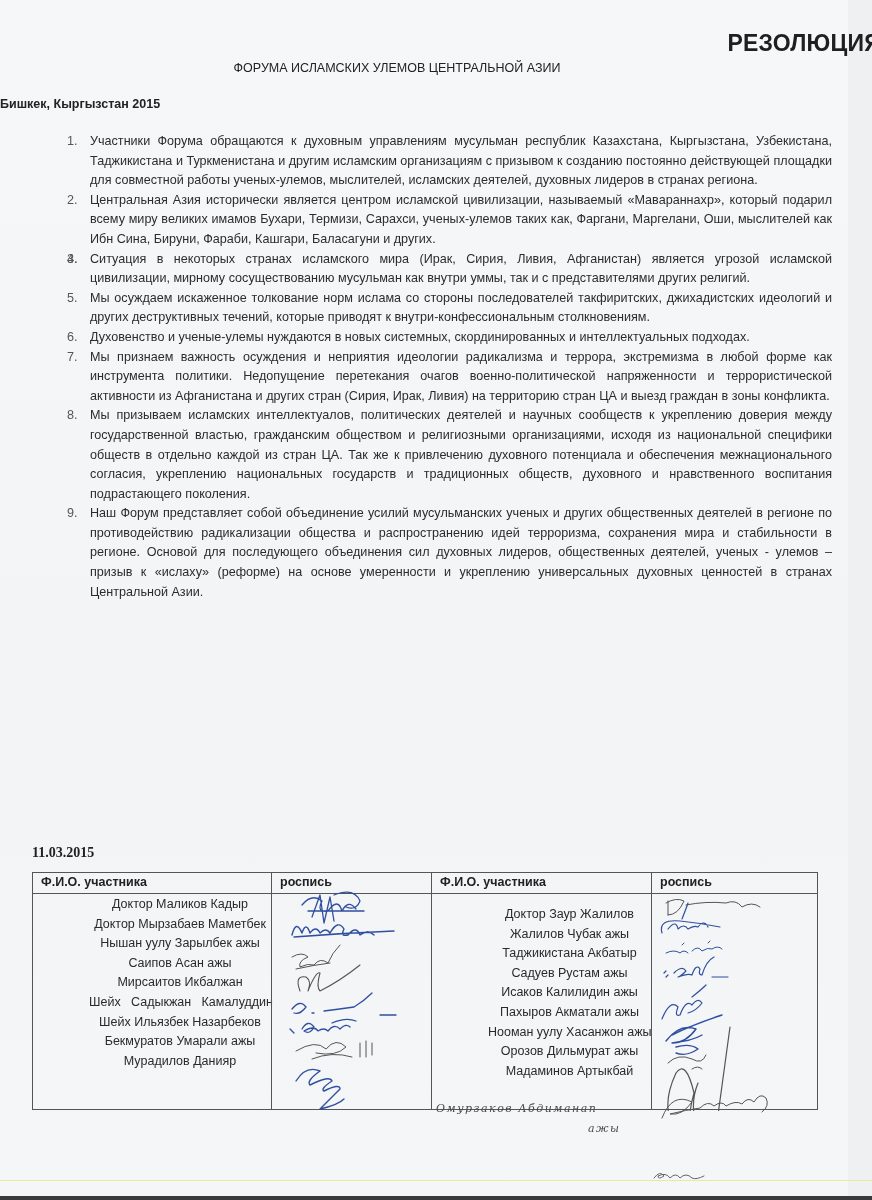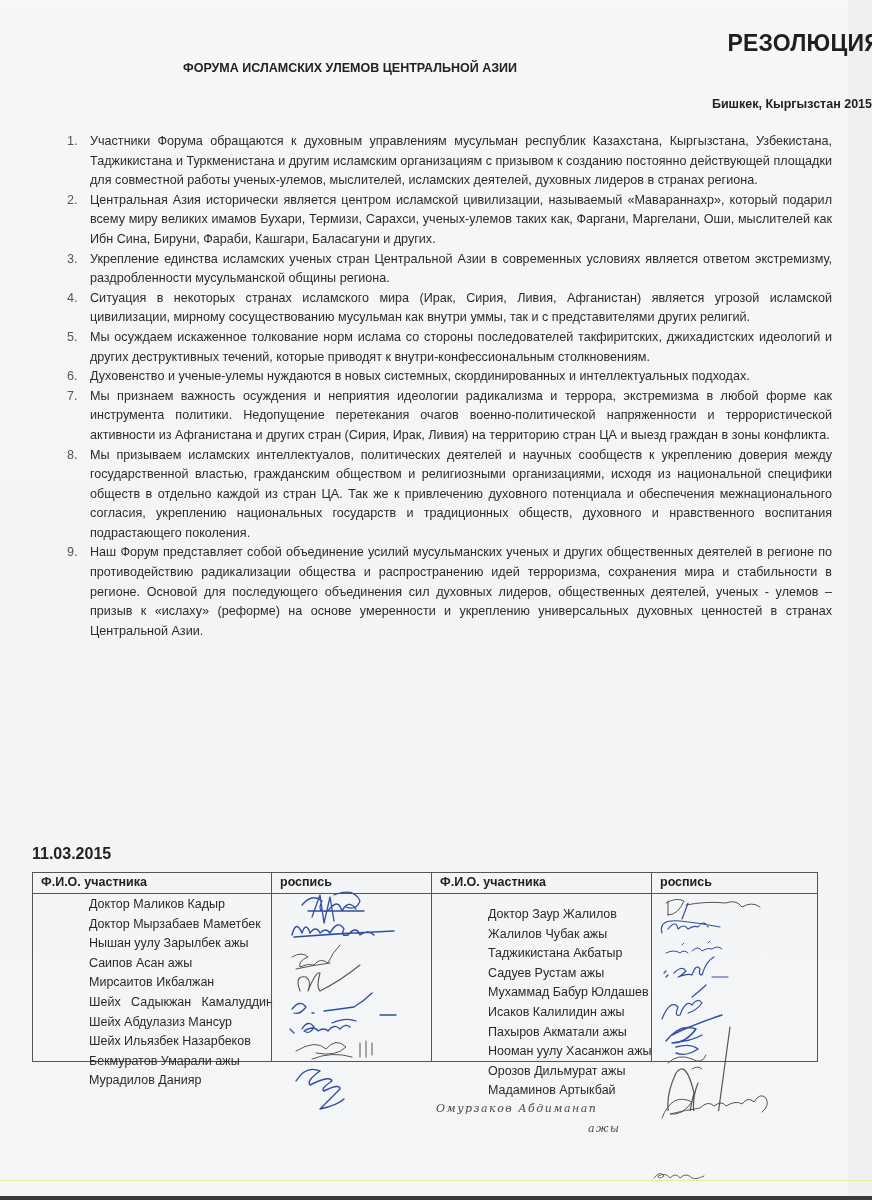--- a/index.html
+++ b/index.html
@@ -17,43 +17,44 @@
   .right-edge {
     position: absolute; left: 848px; top: 0; width: 24px; height: 1200px;
     background: #eef0f2;
   }
   .title {
     position: absolute; left: 9px; top: 30px; width: 872px; text-align: right;
     font-weight: bold; font-size: 23px; letter-spacing: 0.2px; color: #1f1f1f;
   }
   .subtitle {
     position: absolute; left: 0; top: 61px; width: 700px; text-align: center;
-    font-weight: bold; font-size: 12.5px; color: #222;
+    font-weight: normal; font-size: 12.5px; color: #222; padding-left: 47px;
   }
   .place {
-    position: absolute; left: 0; top: 97px; width: 872px; text-align: right;
+    position: absolute; left: 0; top: 97px; width: 872px; text-align: left;
     font-weight: bold; font-size: 12.5px; color: #222;
   }
   .items {
     position: absolute; left: 64px; top: 132px; width: 768px;
     margin: 0; padding: 0; list-style: none;
     font-size: 12.6px; line-height: 19.6px; color: #2c2c2c;
   }
   .items li { position: relative; padding-left: 26px; text-align: justify; }
   .items li .num {
     position: absolute; left: 3px; top: 0; color: #555;
   }
   .date {
     position: absolute; left: 32px; top: 845px;
-    font-weight: bold; font-size: 16px; color: #222;
+    font-weight: bold; font-size: 14px; color: #222; font-family: Liberation Serif, serif;
   }
   .sig-table {
-    position: absolute; left: 32px; top: 872px; width: 786px; height: 190px;
+    position: absolute; left: 32px; top: 872px; width: 786px; height: 238px;
     border: 1px solid #555;
     box-sizing: border-box;
+    text-align: center;
   }
   .col { position: absolute; top: 0; height: 100%; box-sizing: border-box; }
   .col.c1 { left: 0; width: 238px; }
   .col.c2 { left: 238px; width: 160px; border-left: 1px solid #555; }
   .col.c3 { left: 398px; width: 220px; border-left: 1px solid #555; }
   .col.c4 { left: 618px; width: 166px; border-left: 1px solid #555; }
   .head-row {
     position: absolute; left: 0; top: 0; width: 100%; height: 20px;
     border-bottom: 1px solid #555;
   }
@@ -87,21 +88,21 @@
 <div class="page">
   <div class="right-edge"></div>
 
   <div class="title">РЕЗОЛЮЦИЯ</div>
   <div class="subtitle">ФОРУМА ИСЛАМСКИХ УЛЕМОВ ЦЕНТРАЛЬНОЙ АЗИИ</div>
   <div class="place">Бишкек, Кыргызстан 2015</div>
 
   <ol class="items">
     <li><span class="num">1.</span><span>Участники Форума обращаются к духовным управлениям мусульман республик Казахстана, Кыргызстана, Узбекистана, Таджикистана и Туркменистана и другим исламским организациям с призывом к созданию постоянно действующей площадки для совместной работы ученых-улемов, мыслителей, исламских деятелей, духовных лидеров в странах региона.</span></li>
     <li><span class="num">2.</span><span>Центральная Азия исторически является центром  исламской цивилизации, называемый «Мавараннахр», который подарил всему миру великих имамов Бухари, Термизи, Сарахси, ученых-улемов таких как, Фаргани, Маргелани, Оши, мыслителей как Ибн Сина, Бируни, Фараби, Кашгари, Баласагуни и других.</span></li>
-    <li><span class="num">3.</span><span>Укрепление единства исламских ученых стран Центральной Азии в современных условиях является ответом экстремизму, раздробленности мусульманской общины региона.</span></li>
+    <li><span class="num">3.</span></li>
     <li><span class="num">4.</span><span>Ситуация в некоторых странах исламского мира (Ирак, Сирия, Ливия, Афганистан) является угрозой исламской цивилизации, мирному сосуществованию мусульман как внутри уммы, так и с представителями других религий.</span></li>
     <li><span class="num">5.</span><span>Мы осуждаем искаженное толкование норм ислама со стороны последователей такфиритских, джихадистских идеологий и других деструктивных течений, которые приводят к внутри-конфессиональным столкновениям.</span></li>
     <li><span class="num">6.</span><span>Духовенство и ученые-улемы нуждаются в новых системных, скординированных и интеллектуальных подходах.</span></li>
     <li><span class="num">7.</span><span>Мы признаем важность осуждения и неприятия идеологии радикализма и террора, экстремизма в любой форме как инструмента политики. Недопущение перетекания очагов военно-политической напряженности и террористической активности из Афганистана и других стран (Сирия, Ирак, Ливия) на территорию стран ЦА и выезд граждан в зоны конфликта.</span></li>
     <li><span class="num">8.</span><span>Мы призываем исламских интеллектуалов, политических деятелей и научных сообществ к укреплению доверия между государственной властью, гражданским обществом и религиозными организациями, исходя из национальной специфики обществ в отдельно каждой из стран ЦА. Так же к привлечению духовного потенциала и обеспечения межнационального согласия, укреплению национальных государств и традиционных обществ, духовного и нравственного воспитания подрастающего поколения.</span></li>
     <li><span class="num">9.</span><span>Наш Форум представляет собой объединение усилий мусульманских ученых и других общественных деятелей в регионе по противодействию радикализации общества и распространению идей терроризма, сохранения мира и стабильности в регионе. Основой для последующего объединения сил духовных лидеров, общественных деятелей, ученых - улемов – призыв к «ислаху» (реформе) на основе умеренности и укреплению универсальных духовных ценностей в странах Центральной Азии.</span></li>
   </ol>
 
   <div class="date">11.03.2015</div>
 
@@ -110,21 +111,20 @@
 
     <div class="col c1">
       <div class="th" style="left:8px;">Ф.И.О. участника</div>
       <ul class="names">
         <li>Доктор Маликов Кадыр</li>
         <li>Доктор Мырзабаев Маметбек</li>
         <li>Нышан уулу Зарылбек ажы</li>
         <li>Саипов Асан ажы</li>
         <li>Мирсаитов Икбалжан</li>
         <li style="white-space:pre;">Шейх   Садыкжан   Камалуддин</li>
-        <li>Шейх Абдулазиз Мансур</li>
         <li>Шейх Ильязбек Назарбеков</li>
         <li>Бекмуратов Умарали ажы</li>
         <li>Мурадилов Данияр</li>
       </ul>
     </div>
 
     <div class="col c2">
       <div class="th" style="left:8px;">роспись</div>
       <svg class="sig" width="160" height="238" style="left:0;top:0;" fill="none" stroke-linecap="round" stroke-linejoin="round">
         <g class="ink-blue" stroke-width="1.3">
@@ -154,21 +154,20 @@
       </svg>
     </div>
 
     <div class="col c3">
       <div class="th" style="left:8px;">Ф.И.О. участника</div>
       <ul class="names right" style="top:32px;">
         <li>Доктор Заур Жалилов</li>
         <li>Жалилов Чубак ажы</li>
         <li>Таджикистана Акбатыр</li>
         <li>Садуев Рустам ажы</li>
-        <li>Мухаммад Бабур Юлдашев</li>
         <li>Исаков Калилидин ажы</li>
         <li>Пахыров Акматали ажы</li>
         <li>Нооман уулу Хасанжон ажы</li>
         <li>Орозов Дильмурат ажы</li>
         <li>Мадаминов Артыкбай</li>
       </ul>
     </div>
 
     <div class="col c4">
       <div class="th" style="left:8px;">роспись</div>

